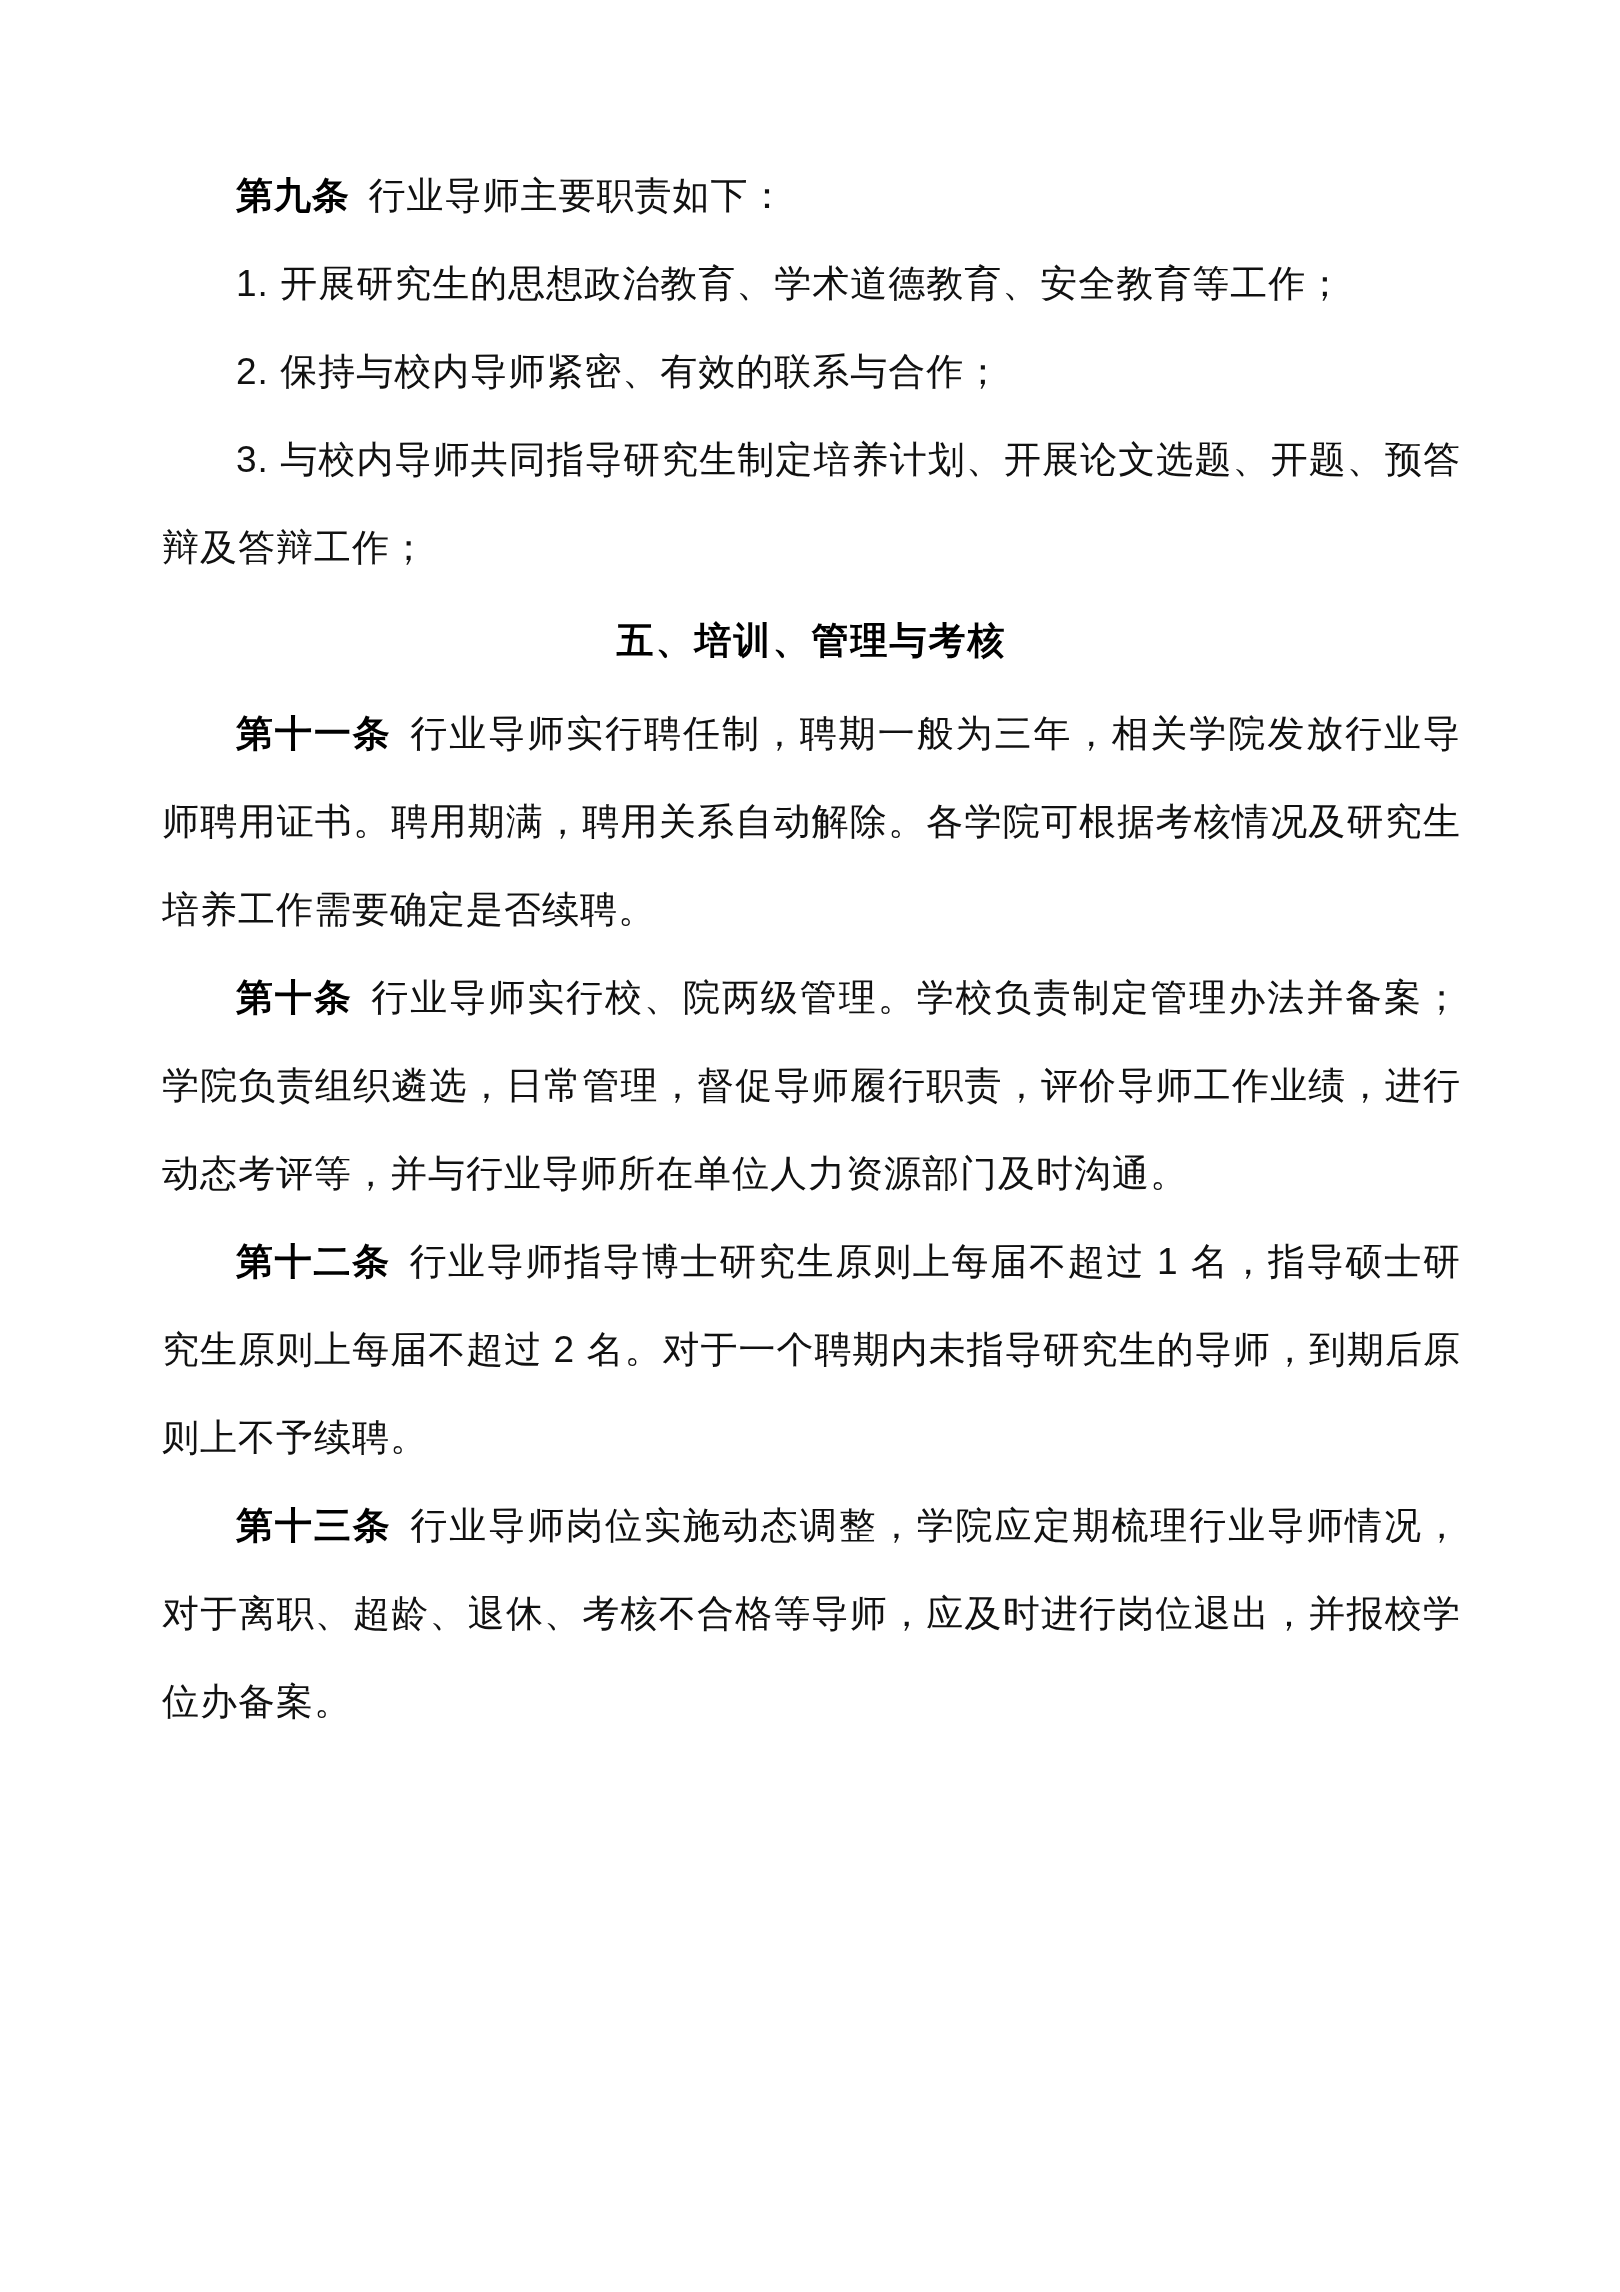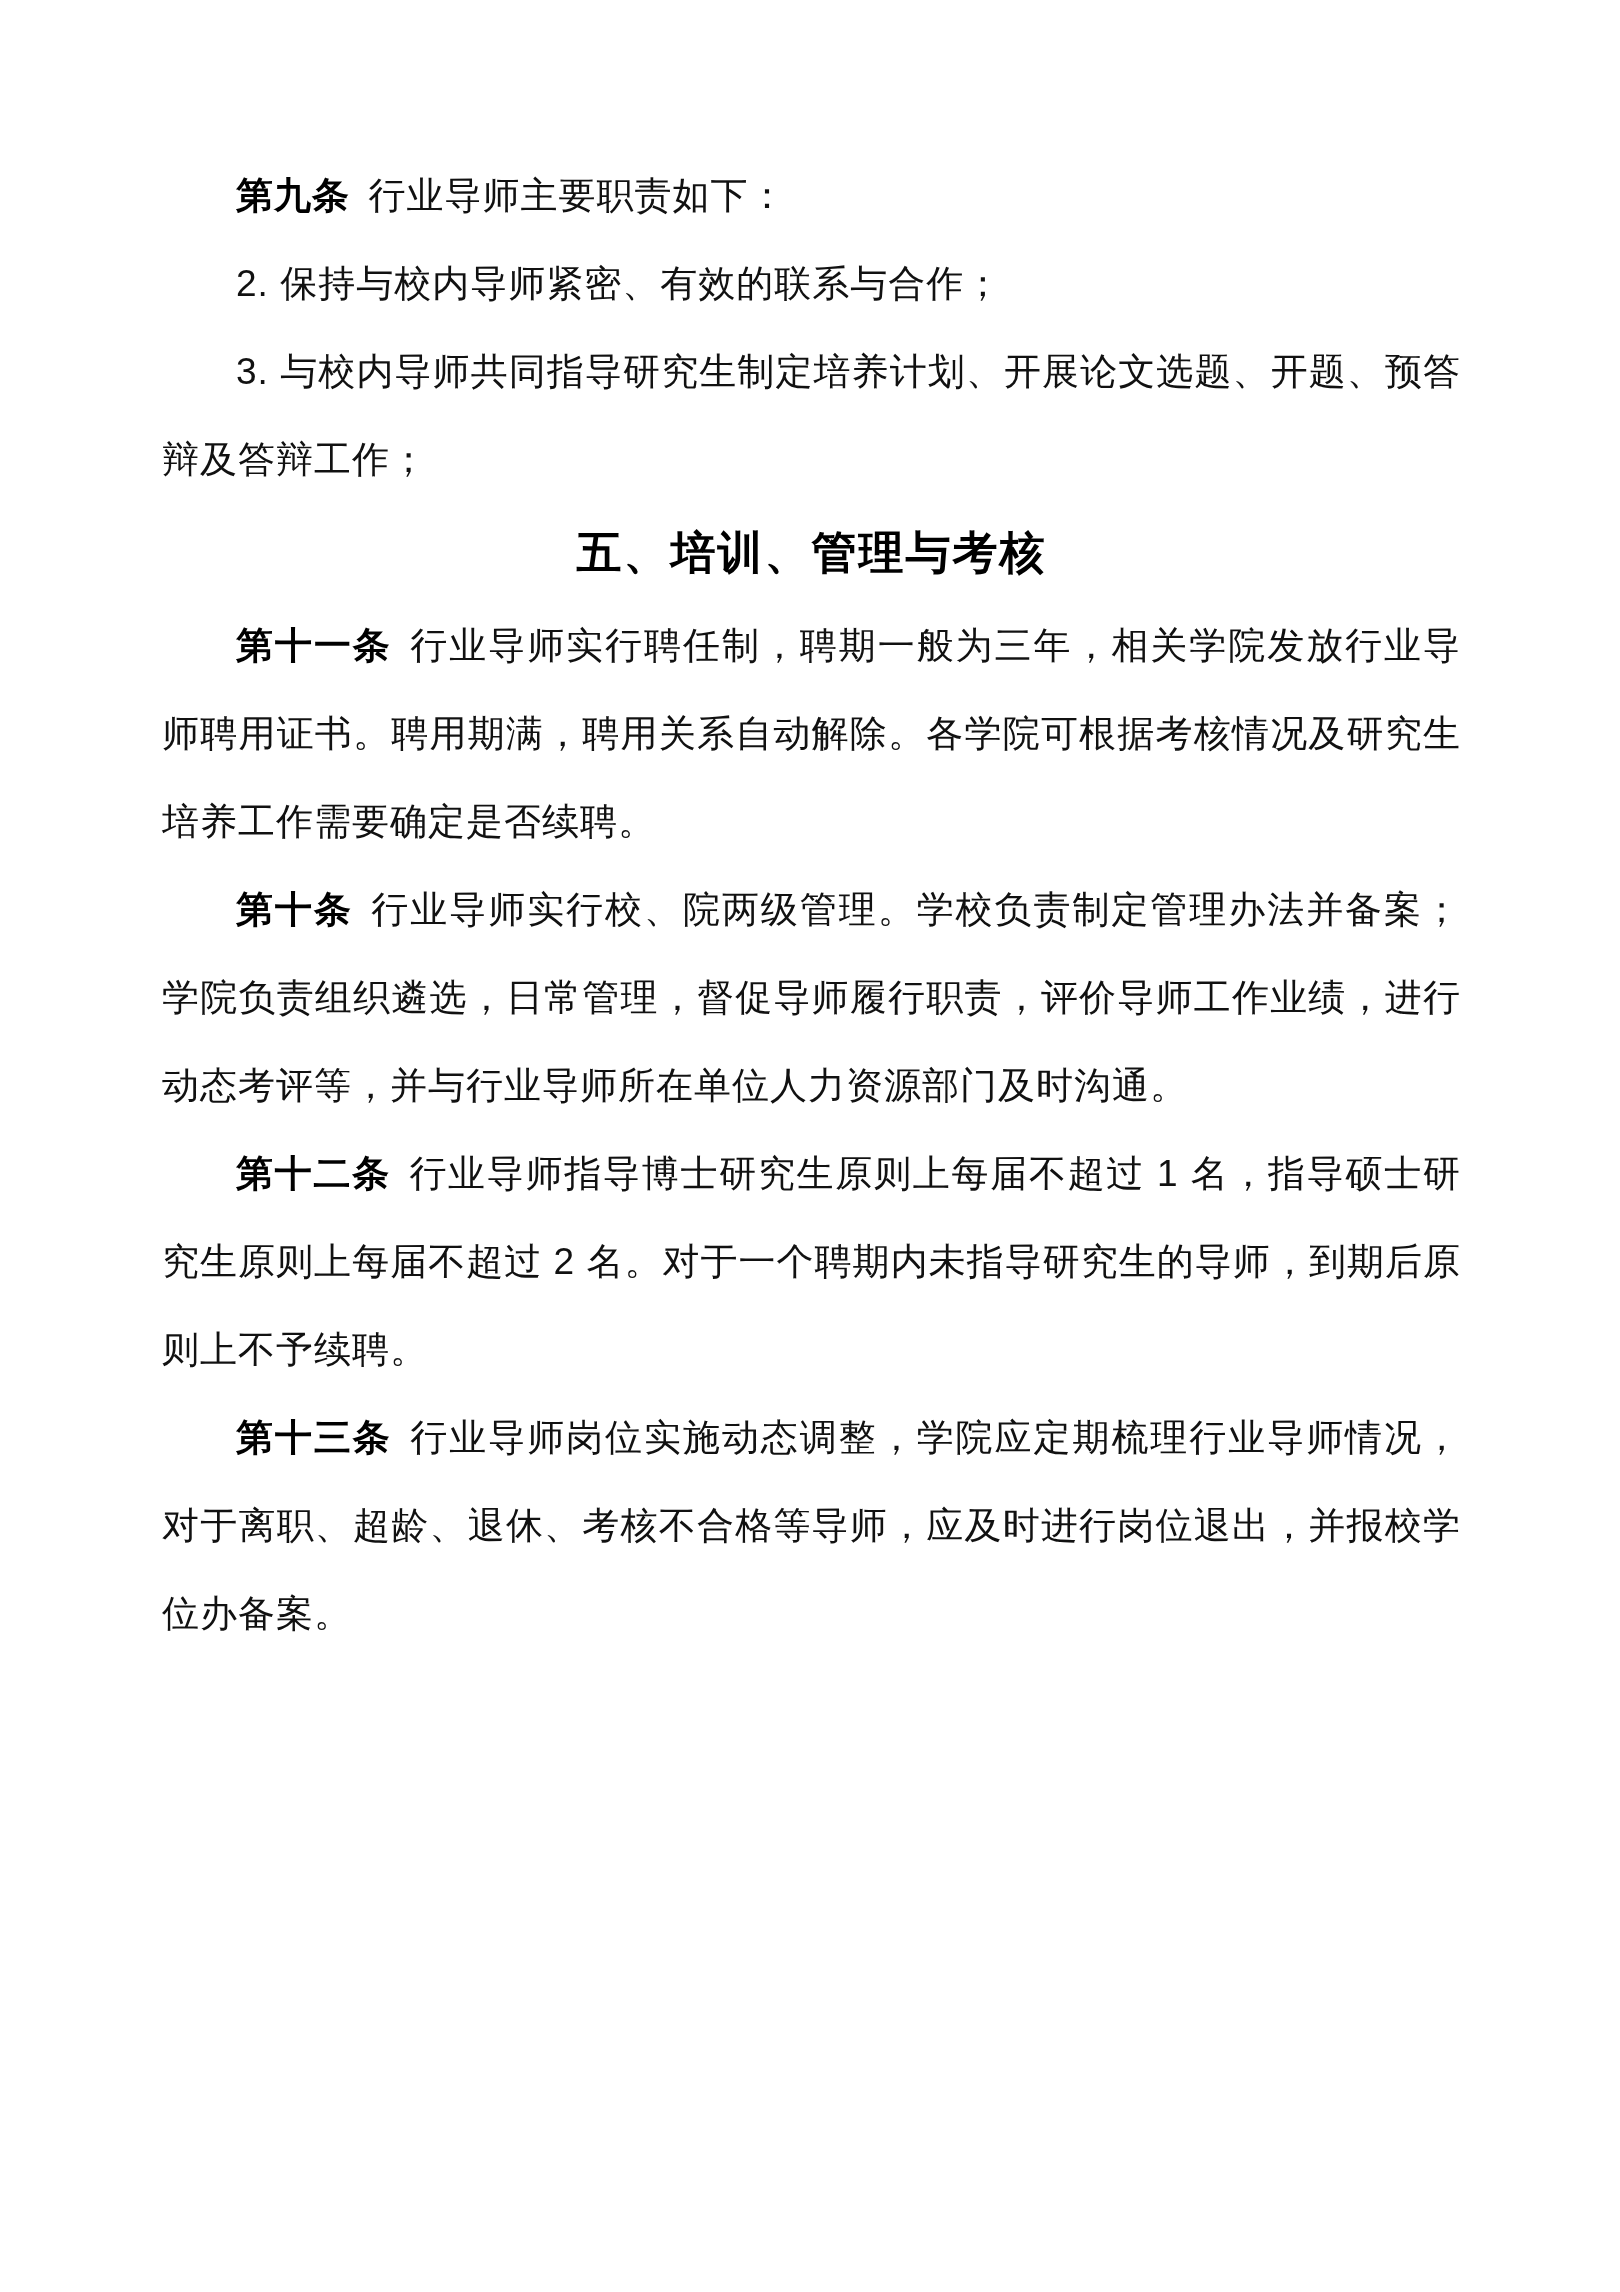--- a/index.html
+++ b/index.html
@@ -35,21 +35,21 @@
     font-weight: bold;
     margin-right: 0.5em;
     color: #000000;
   }
   .article-label:empty {
     display: none;
     margin: 0;
   }
   .section-heading {
     margin: 0;
-    font-size: 45px;
+    font-size: 37px;
     font-weight: bold;
     line-height: 98px;
     text-align: center;
     text-indent: 0;
     color: #000000;
     letter-spacing: 2px;
   }
   .footer {
     position: absolute;
     left: 0;
@@ -62,20 +62,21 @@
   }
 </style>
 </head>
 <body>
 
 <div class="page">
   <div class="content">
 
     <p class="para"><span class="article-label">第九条</span><span>行业导师主要职责如下：</span></p>
 
+    <p class="para"><span>1. 开展研究生的思想政治教育、学术道德教育、安全教育等工作；</span></p>
 
     <p class="para"><span>2. 保持与校内导师紧密、有效的联系与合作；</span></p>
 
     <p class="para"><span>3. 与校内导师共同指导研究生制定培养计划、开展论文选题、开题、预答辩及答辩工作；</span></p>
 
 
 
     <h2 class="section-heading">五、培训、管理与考核</h2>
 
     <p class="para"><span class="article-label">第十一条</span><span>行业导师实行聘任制，聘期一般为三年，相关学院发放行业导师聘用证书。聘用期满，聘用关系自动解除。各学院可根据考核情况及研究生培养工作需要确定是否续聘。</span></p>

